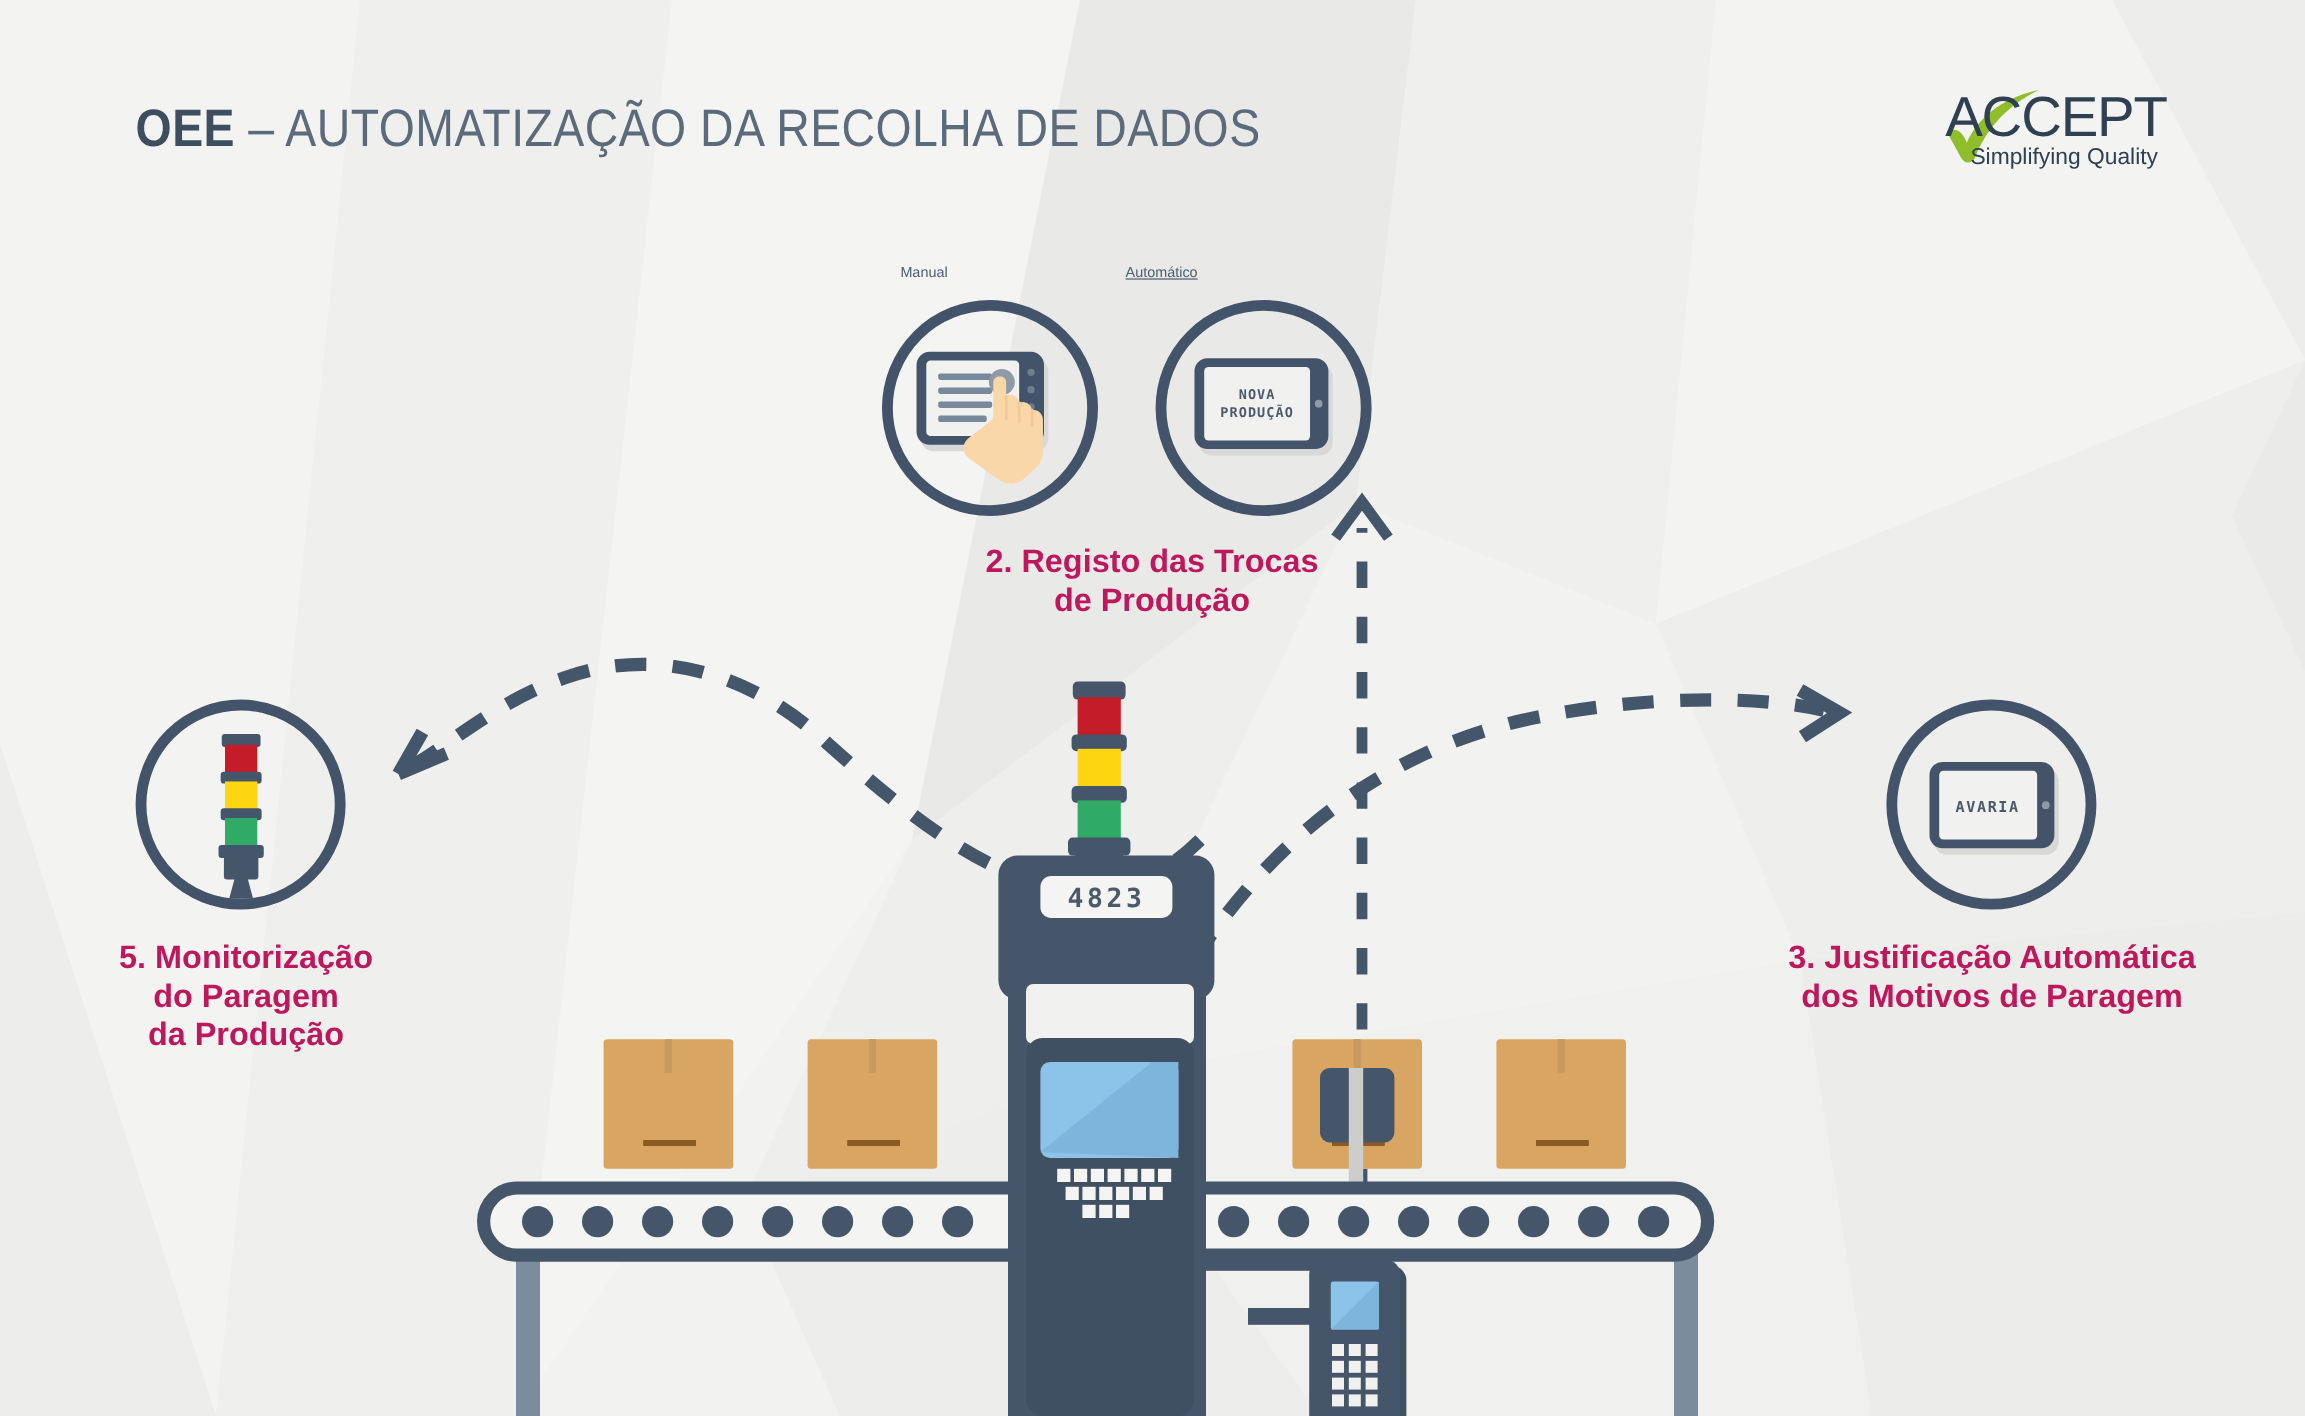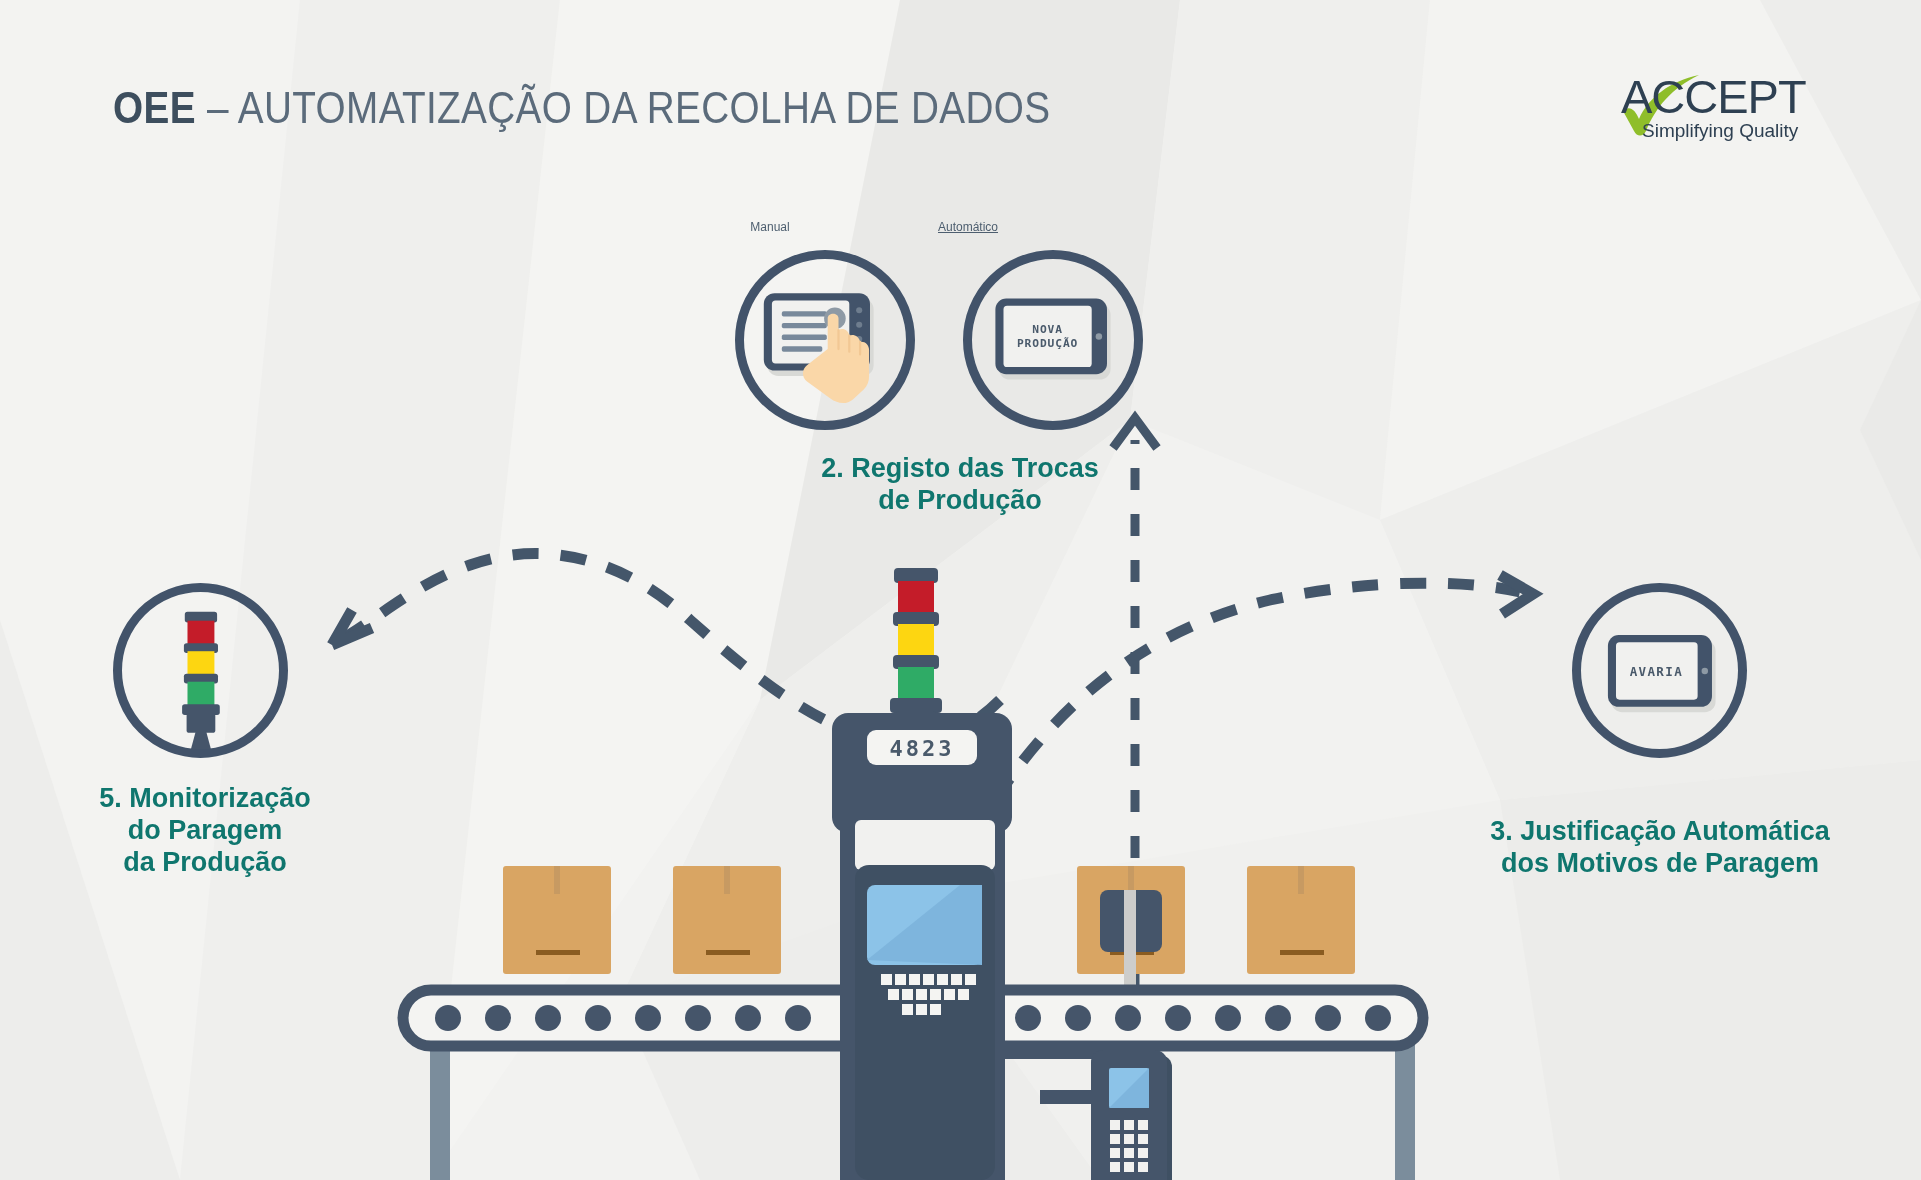--- a/index.html
+++ b/index.html
@@ -32,21 +32,21 @@
   }
   .title .b { font-weight:700; color:#3d4e5e; }
   .title .n { font-weight:400; color:#5b6b7b; }
 
   .logo { position:absolute; left:1615px; top:65px; width:200px; height:80px;text-decoration:underline; }
 
   
   .caption {
     position:absolute;
     text-align:center;
-    color:#0f766e;
+    color:#be185d;
     font-size:27px;
     font-weight:700;
     line-height:1.18;
     white-space:nowrap;
   }
   .smalllabel {
     position:absolute;
     text-align:center;
     color:#4d5e6f;
     font-size:12px;
@@ -193,21 +193,21 @@
     <svg class="circ-inner" viewBox="0 0 175 175">
       <rect x="34" y="54" width="116" height="80" rx="12" fill="#d8d9d6"></rect>
       <rect x="30" y="48" width="116" height="80" rx="12" fill="#42536a"></rect>
       <rect x="39" y="56" width="91" height="64" rx="4" fill="#f1f1ef"></rect>
       <circle cx="138" cy="88" r="3.6" fill="#8e9aa5"></circle>
       <text x="84" y="94" text-anchor="middle" font-family="DejaVu Sans Mono, monospace" font-size="14" font-weight="700" letter-spacing="1.5" fill="#4a5a6b">AVARIA</text>
     </svg>
   </div>
   <div class="hidden-acc">AVARIA</div>
 
-  <div class="caption" style="left:1420px; top:783px; width:480px;margin-top:33px;">
+  <div class="caption" style="left:1420px; top:783px; width:480px;">
     <div>3. Justificação Automática</div>
     <div>dos Motivos de Paragem</div>
   </div>
 
   <svg style="position:absolute; left:0; top:0; width:1921px; height:1180px; pointer-events:none;" viewBox="0 0 1921 1180">
 
     <path d="M1000 700 C 900 800 780 700 690 620 C 620 555 540 540 470 565
              C 410 586 370 625 340 640" fill="none" stroke="#44566a" stroke-width="11" stroke-dasharray="26 22" stroke-linecap="butt"></path>
     <path d="M332 645 L372 628 M332 645 L352 610" stroke="#44566a" stroke-width="11" fill="none" stroke-linecap="butt"></path>
 

